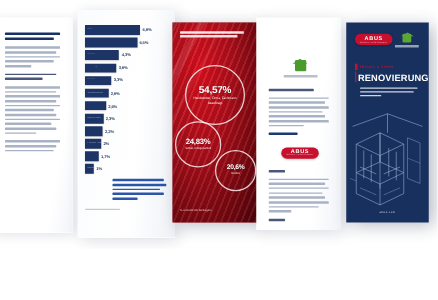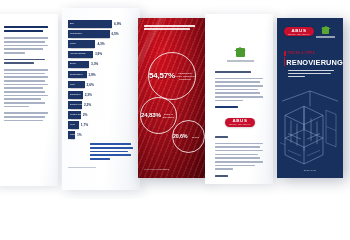--- a/index.html
+++ b/index.html
@@ -61,21 +61,21 @@
         rgba(255,255,255,.07) 0 1.5px, rgba(0,0,0,.10) 1.5px 5px),
       radial-gradient(ellipse at 32% 24%, #e0111f 0%, #b20f1b 38%, #72070f 78%, #4d040a 100%);
   }
   .red-beam{position:absolute;background:rgba(255,255,255,.10);
     transform:rotate(28deg);}
   .red-headline{position:absolute;left:6px;top:7px;width:57px;}
   .red-headline .tline{background:rgba(255,255,255,.88);height:1.5px;
     margin-bottom:1.8px;}
   .donut{position:absolute;border-radius:50%;
     border:1px solid rgba(255,255,255,.80);
-    display:flex;align-items:center;justify-content:center;
+    display:flex;flex-direction:column;align-items:center;justify-content:center;
     text-align:center;box-sizing:border-box;}
   .donut .pct{color:#fff;font-weight:bold;line-height:1;letter-spacing:-.2px;
     text-shadow:0 .5px 1px rgba(0,0,0,.35);}
   .donut .lbl{color:#fff;line-height:1.25;margin-top:1px;opacity:.95;}
   #donut-1{left:10px;top:34px;width:48px;height:48px;}
   #donut-1 .pct{font-size:8px;}
   #donut-1 .lbl{font-size:2.5px;width:40px;}
   #donut-2{left:2px;top:79px;width:37px;height:37px;}
   #donut-2 .pct{font-size:6.2px;}
   #donut-2 .lbl{font-size:2.2px;width:31px;}

